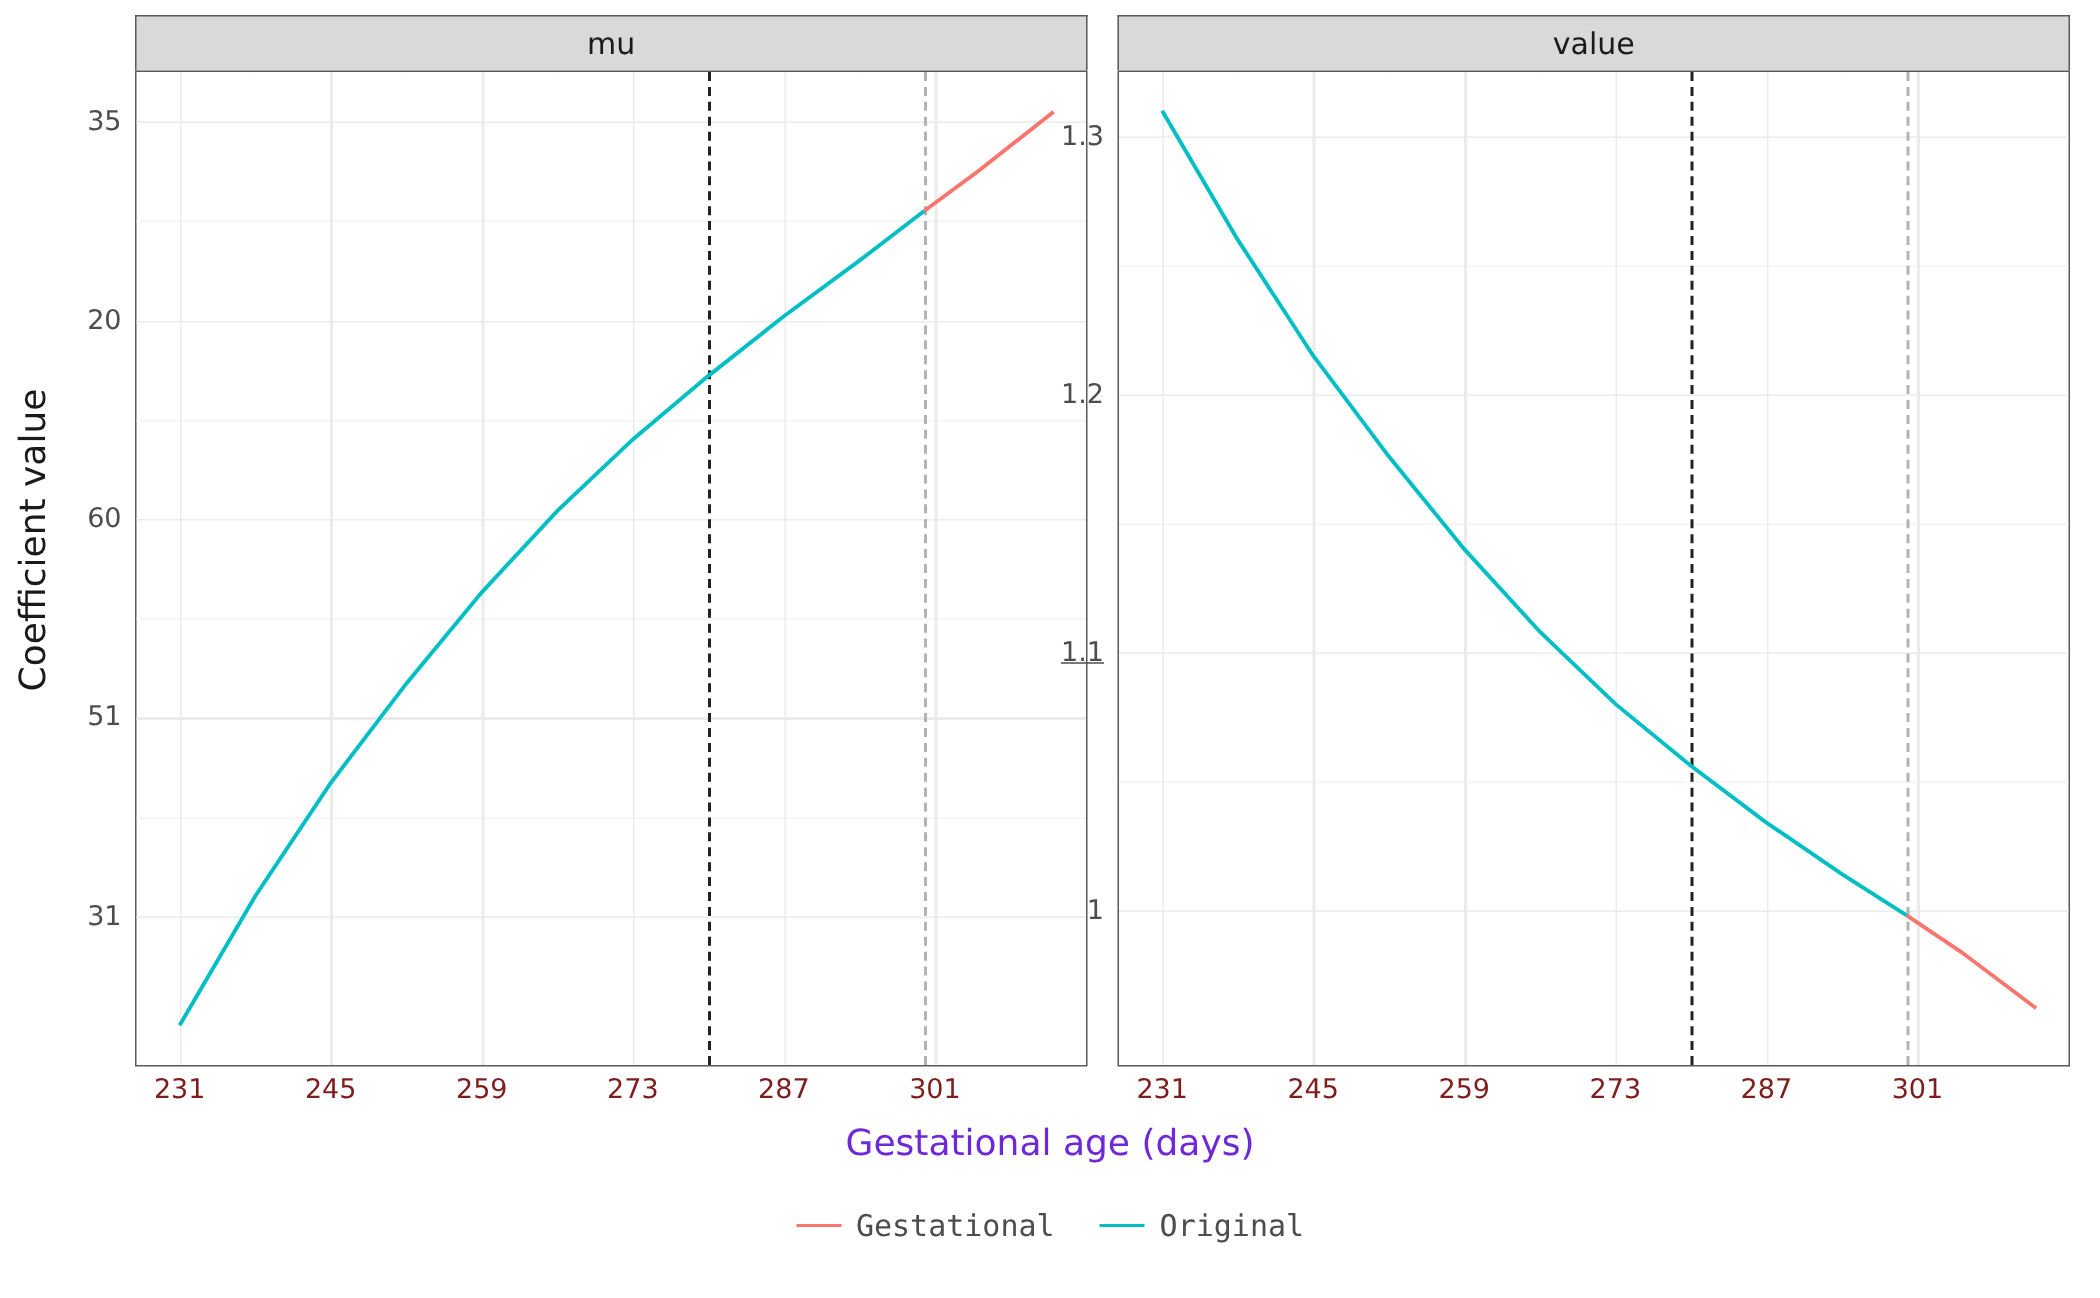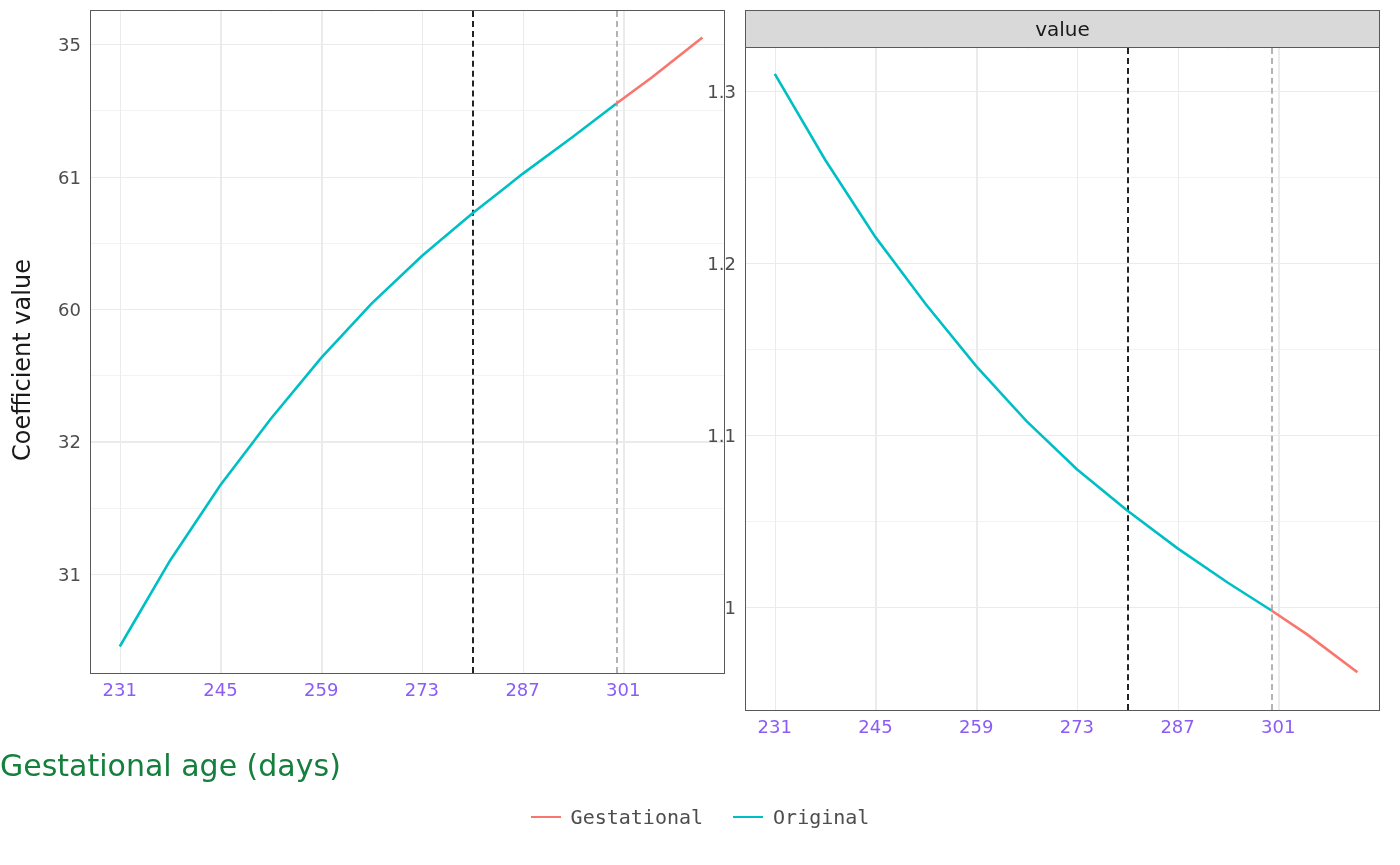--- a/index.html
+++ b/index.html
@@ -60,21 +60,21 @@
     width: 0;
     border-left: 2.4px dashed;
   }
   .vline.dark  { border-color: #222222; }
   .vline.light { border-color: #b3b3b3; }
   .tick-x {
     position: absolute;
     top: 100%;
     transform: translate(-50%, 6px);
     font-size: 18px;
-    color: #8b5cf6;
+    color: #7f1d1d;
     white-space: nowrap;
   }
   .tick-y {
     position: absolute;
     right: 100%;
     transform: translate(-10px, -50%);
     font-size: 18px;
     color: #4d4d4d;
     text-align: center;
     white-space: nowrap;
@@ -85,23 +85,23 @@
     top: 360px;
     transform: translate(-50%, -50%) rotate(-90deg);
     font-size: 24px;
     color: #1a1a1a;
     white-space: nowrap;
   }
   .xtitle {
     position: absolute;
     left: 0; right: 0;
     top: 748px;
-    text-align: left;
-    font-size: 30px;
-    color: #15803d;
+    text-align: center;
+    font-size: 24px;
+    color: #6d28d9;
   }
   .legend {
     position: absolute;
     left: 0; right: 0;
     top: 805px;
     display: flex;
     align-items: center;
     justify-content: center;
     gap: 30px;
     font-size: 20px;
@@ -133,33 +133,34 @@
 </style>
 </head>
 <body>
 
 <div class="wrap">
 
   <div class="ytitle">Coefficient value</div>
 
   <div class="panels">
     <div class="panel">
+      <div class="strip">mu</div>
       <div class="plot-area">
           <div class="hgrid" style="top: 85%;"></div>
           <div class="hgrid minor" style="top: 75%;"></div>
           <div class="tick-y" style="top: 85%;">31</div>
           <div class="hgrid" style="top: 65%;"></div>
           <div class="hgrid minor" style="top: 55%;"></div>
-          <div class="tick-y" style="top: 65%;">32</div>
+          <div class="tick-y" style="top: 65%;">51</div>
           <div class="hgrid" style="top: 45%;"></div>
           <div class="hgrid minor" style="top: 35%;"></div>
           <div class="tick-y" style="top: 45%;">60</div>
           <div class="hgrid" style="top: 25%;"></div>
           <div class="hgrid minor" style="top: 15%;"></div>
-          <div class="tick-y" style="top: 25%;">61</div>
+          <div class="tick-y" style="top: 25%;">20</div>
           <div class="hgrid" style="top: 5%;"></div>
           <div class="tick-y" style="top: 5%;">35</div>
           <div class="vgrid" style="left: 4.54545%;"></div>
           <div class="vgrid minor" style="left: 12.5%;"></div>
           <div class="tick-x" style="left: 4.54545%;">231</div>
           <div class="vgrid" style="left: 20.4545%;"></div>
           <div class="vgrid minor" style="left: 28.4091%;"></div>
           <div class="tick-x" style="left: 20.4545%;">245</div>
           <div class="vgrid" style="left: 36.3636%;"></div>
           <div class="vgrid minor" style="left: 44.3182%;"></div>
@@ -181,21 +182,21 @@
         </div>
     </div>
     <div class="panel">
       <div class="strip">value</div>
       <div class="plot-area">
           <div class="hgrid" style="top: 84.4156%;"></div>
           <div class="hgrid minor" style="top: 71.4286%;"></div>
           <div class="tick-y" style="top: 84.4156%;">1</div>
           <div class="hgrid" style="top: 58.4416%;"></div>
           <div class="hgrid minor" style="top: 45.4545%;"></div>
-          <div class="tick-y" style="top: 58.4416%;">1.1</div>
+          <div class="tick-y" style="top: 58.4416%; text-decoration: underline;">1.1</div>
           <div class="hgrid" style="top: 32.4675%;"></div>
           <div class="hgrid minor" style="top: 19.4805%;"></div>
           <div class="tick-y" style="top: 32.4675%;">1.2</div>
           <div class="hgrid" style="top: 6.49351%;"></div>
           <div class="tick-y" style="top: 6.49351%;">1.3</div>
           <div class="vgrid" style="left: 4.54545%;"></div>
           <div class="vgrid minor" style="left: 12.5%;"></div>
           <div class="tick-x" style="left: 4.54545%;">231</div>
           <div class="vgrid" style="left: 20.4545%;"></div>
           <div class="vgrid minor" style="left: 28.4091%;"></div>

